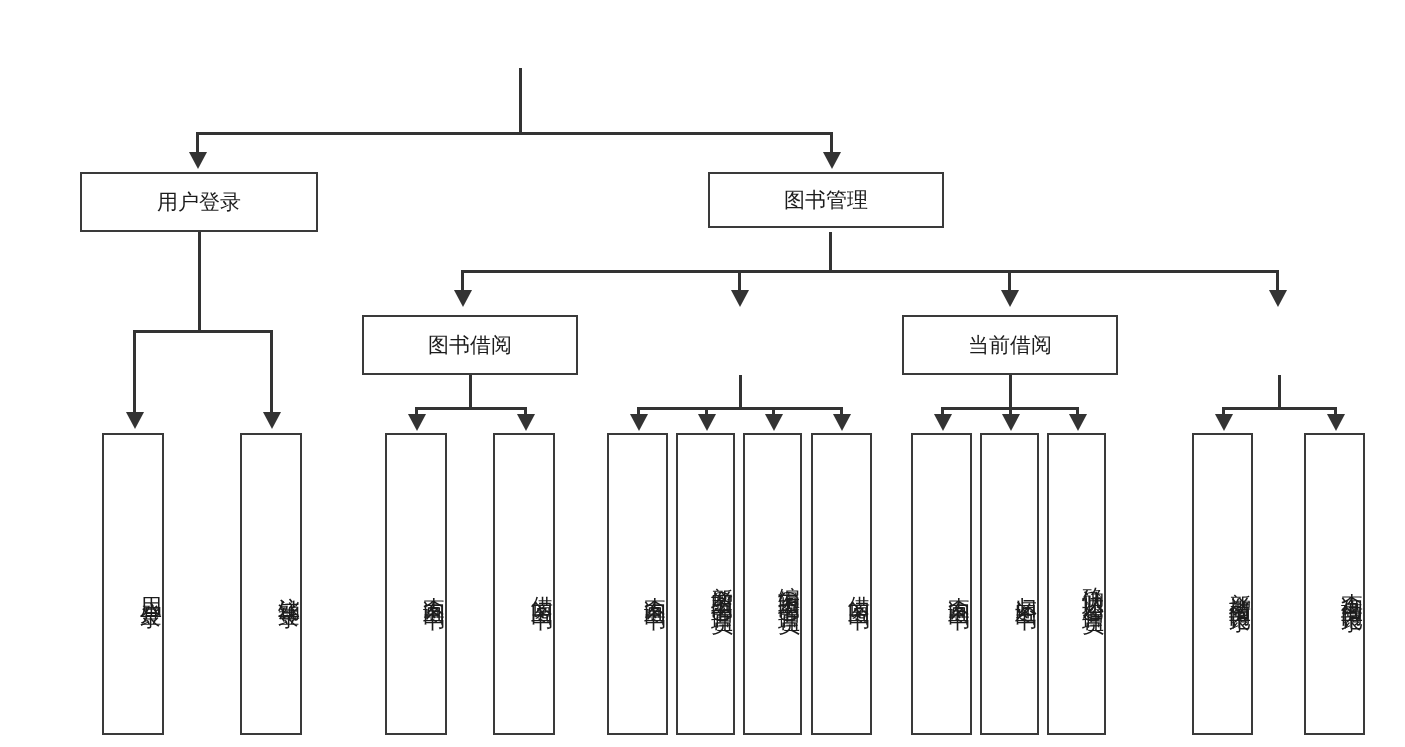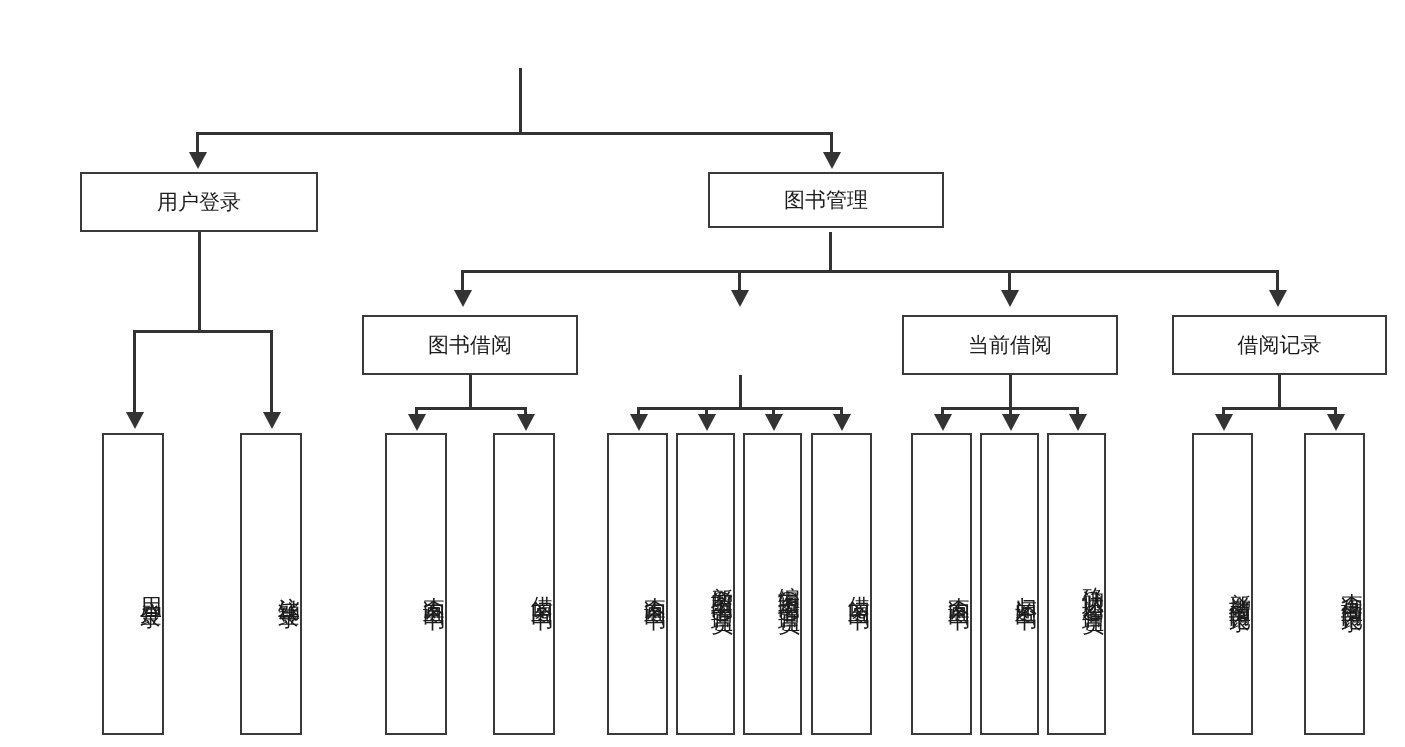--- a/index.html
+++ b/index.html
@@ -113,23 +113,20 @@
   <div class="arrow" style="left:1001px; top:290px;"></div>
   <div class="conn v" style="left:1276px; top:270px; height:24px;"></div>
   <div class="arrow" style="left:1269px; top:290px;"></div>
 
   <div class="node level2" style="left:362px; top:315px; width:216px; height:60px;">
     <span>图书借阅</span>
   </div>
   <div class="node level2" style="left:902px; top:315px; width:216px; height:60px;">
     <span>当前借阅</span>
   </div>
-  <div class="node level2" style="left:1172px; top:315px; width:215px; height:60px;">
-    <span>借阅记录</span>
-  </div>
 
   <div class="conn v" style="left:469px; top:375px; height:34px;"></div>
   <div class="conn h" style="left:415px; top:407px; width:112px;"></div>
   <div class="conn v" style="left:415px; top:407px; height:10px;"></div>
   <div class="arrow" style="left:408px; top:414px;"></div>
   <div class="conn v" style="left:524px; top:407px; height:10px;"></div>
   <div class="arrow" style="left:517px; top:414px;"></div>
 
   <div class="conn v" style="left:739px; top:375px; height:34px;"></div>
   <div class="conn h" style="left:637px; top:407px; width:206px;"></div>

